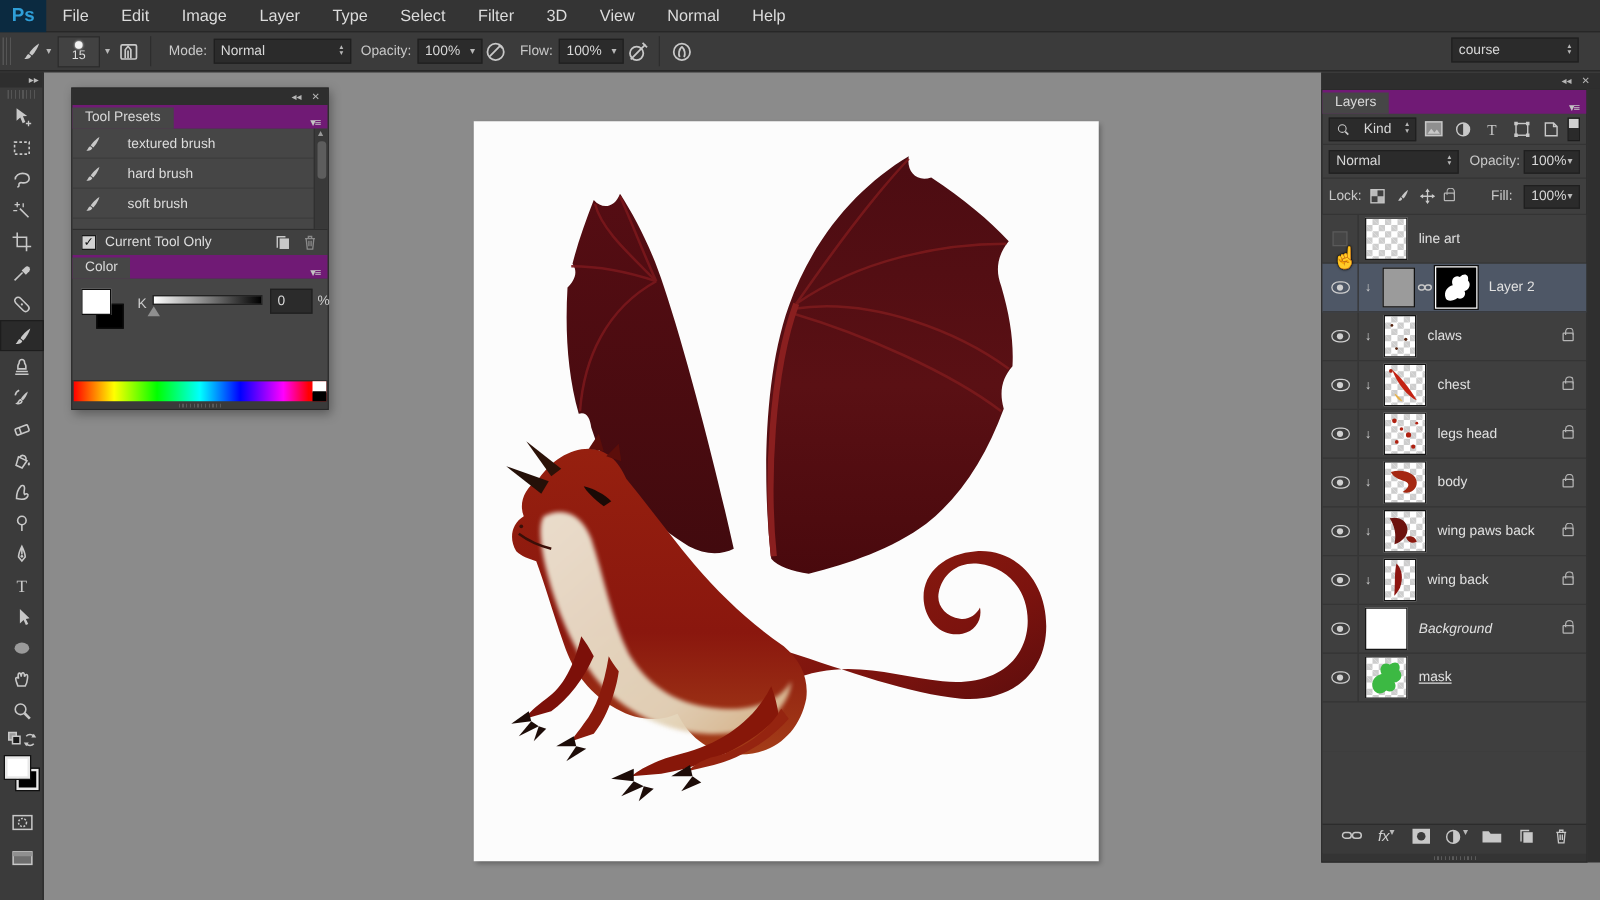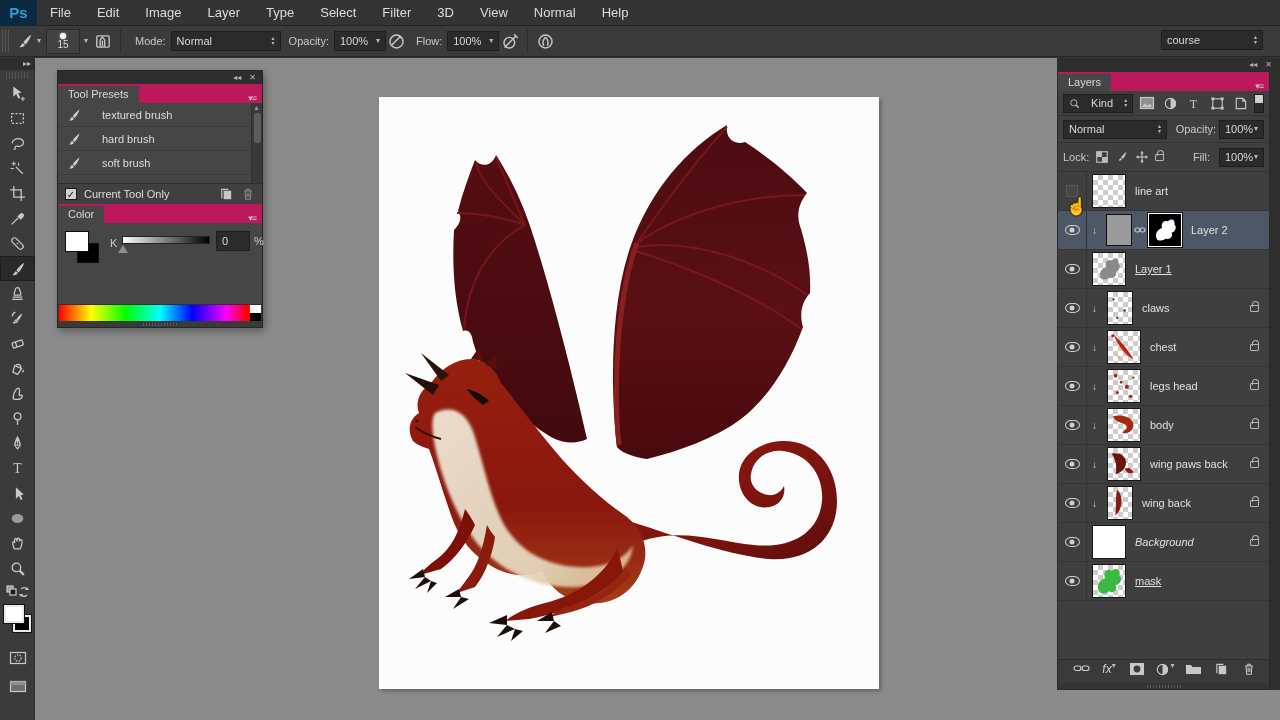--- a/index.html
+++ b/index.html
@@ -41,21 +41,21 @@
 
   
   #pasteboard { position:absolute; left:35px; top:58px; width:1245px; height:662px; background:#8b8b8b; }
   #canvas { position:absolute; left:379px; top:97px; width:500px; height:592px; background:#fcfcfc; box-shadow:2px 2px 4px rgba(0,0,0,.3); }
   #canvas svg { display:block; }
   #cursor-hand { position:absolute; left:1066px; top:196px; font-size:17px; color:#fff; text-shadow:0 0 1px #000,0 0 2px #000; z-index:60; }
 
   
   #left-panels { position:absolute; left:57px; top:70px; width:206px; z-index:40; background:#3a3a3a; border:1px solid #272727; box-shadow:2px 3px 8px rgba(0,0,0,.35); }
   .pg-head { height:13px; background:#2e2e2e; display:flex; justify-content:flex-end; align-items:center; gap:8px; padding:0 6px; color:#b5b5b5; font-size:8px; }
-  .tab-row { height:19px; background:#be185d; display:flex; align-items:flex-end; }
+  .tab-row { height:19px; background:#701a75; display:flex; align-items:flex-end; }
   .tab { background:#464646; color:#d9d9d9; font-size:11px; padding:2px 10px 3px; height:17px; }
   .panel-menu { margin-left:auto; color:#c4c4c4; font-size:9px; padding:0 6px; letter-spacing:-1px; }
   #preset-list { position:relative; background:#464646; }
   .preset-row { height:24px; display:flex; align-items:center; gap:20px; padding-left:8px; border-bottom:1px solid #3c3c3c; }
   .preset-row span { font-size:11px; color:#ddd; }
   #preset-scroll { position:absolute; right:0; top:0; width:11px; height:80px; background:#393939; border-left:1px solid #303030; }
   #preset-thumb { position:absolute; left:2px; top:10px; width:7px; height:30px; background:#5d5d5d; border-radius:3px; }
   .scroll-arrow { position:absolute; right:2px; color:#999; font-size:7px; }
   #ps-footer { height:21px; background:#404040; border-top:1px solid #2e2e2e; display:flex; align-items:center; gap:7px; padding:0 7px; }
   .cb { width:12px; height:12px; background:#d2d2d2; border:1px solid #191919; color:#111; font-size:10px; line-height:11px; text-align:center; }
@@ -645,31 +645,20 @@
               <rect x="6" y="3" width="5" height="4" rx="2"></rect>
             </svg>
           <div class="maskthumb">
             <svg viewBox="0 0 34 34">
                 <path fill="#fff" d="M8 26 C6 20 10 16 14 15 C12 10 16 6 20 8 C24 4 28 6 27 11 C30 14 28 19 24 20 C26 24 22 28 18 26 C14 29 9 29 8 26 Z"></path>
               </svg>
           </div>
           <span class="lname">Layer 2</span>
         </div>
 
-        <div class="lrow">
-          <div class="eyecol">
-              <span class="eye"></span>
-            </div>
-          <div class="thumb checker">
-            <svg viewBox="0 0 34 34">
-                <path fill="#8a8a8a" d="M8 26 C6 20 10 16 14 15 C12 10 16 6 20 8 C24 4 28 6 27 11 C30 14 28 19 24 20 C26 24 22 28 18 26 C14 29 9 29 8 26 Z"></path>
-              </svg>
-          </div>
-          <span class="lname u">Layer 1</span>
-        </div>
 
         <div class="lrow">
           <div class="eyecol">
               <span class="eye"></span>
             </div>
           <span class="cliparrow">↓</span>
           <div class="thumb checker" style="width:26px">
             <svg viewBox="0 0 26 34">
                 <circle cx="6" cy="8" r="1.2" fill="#55230f"></circle>
                 <circle cx="18" cy="20" r="1.4" fill="#55230f"></circle>

